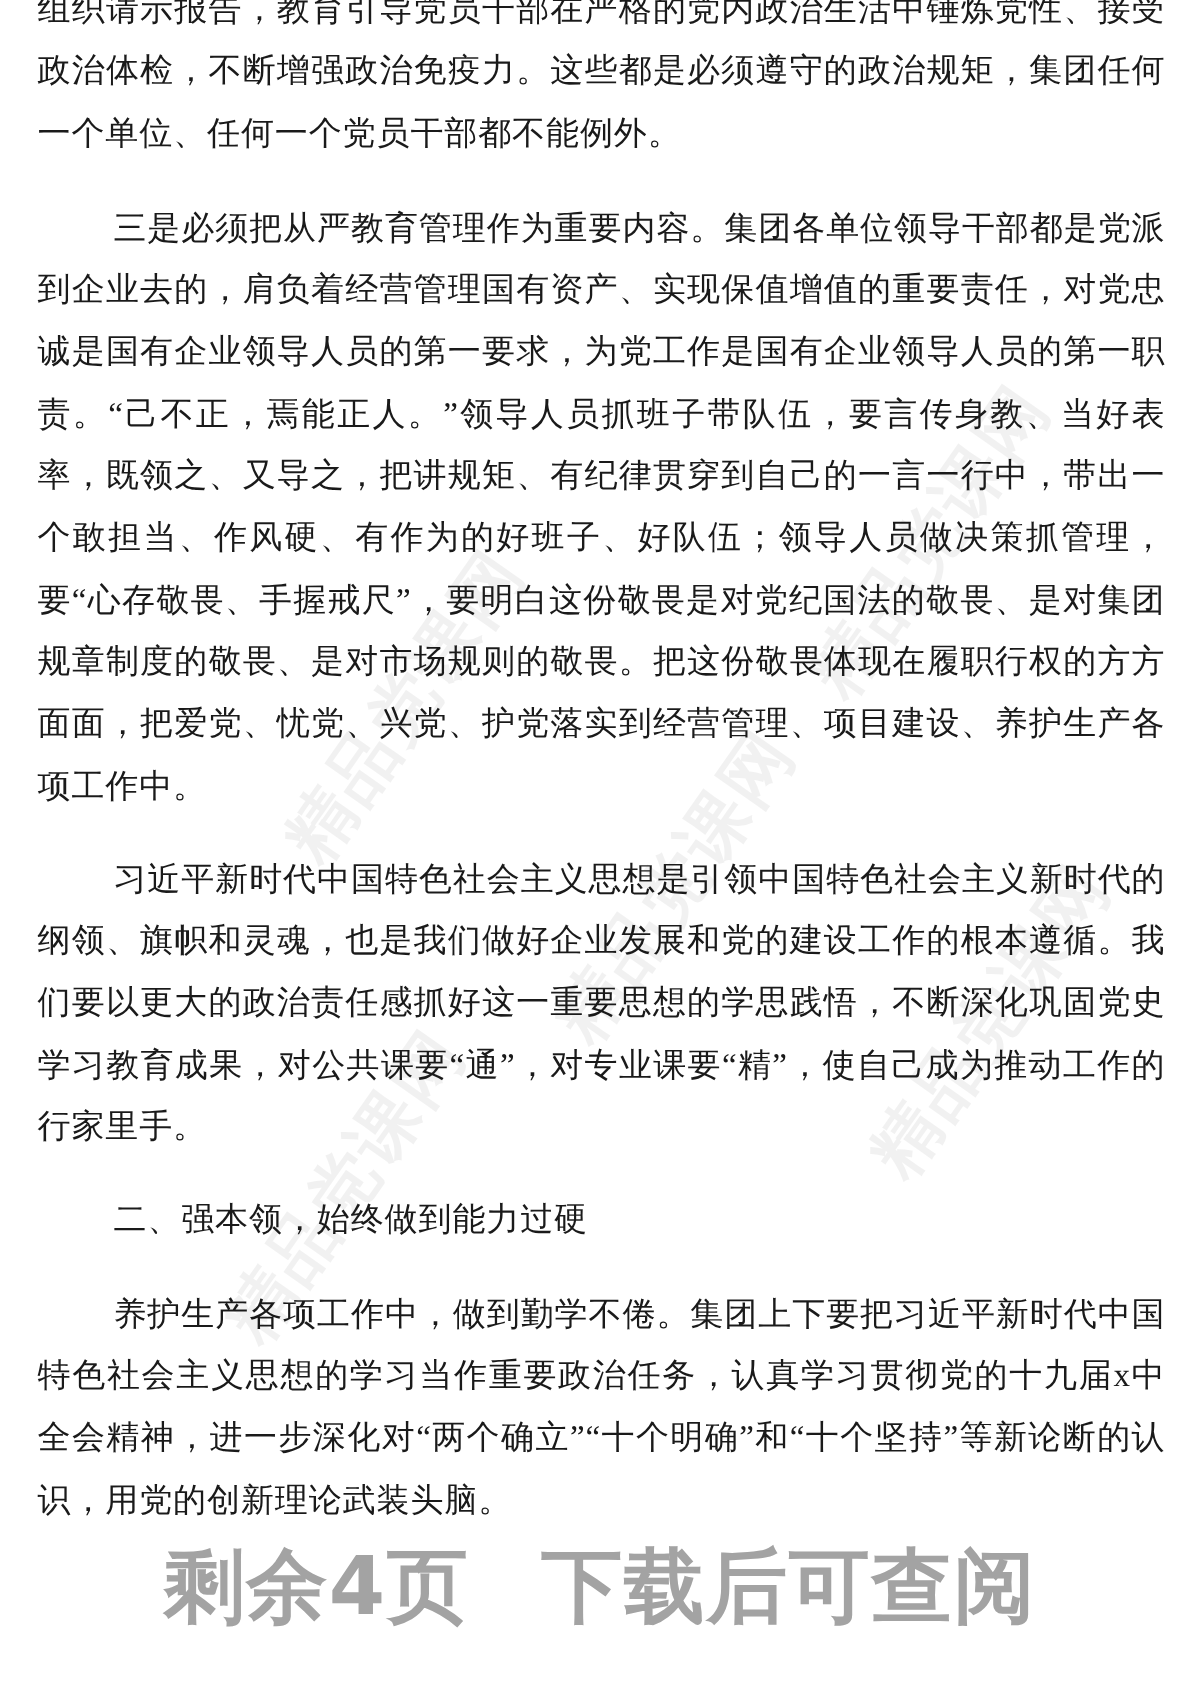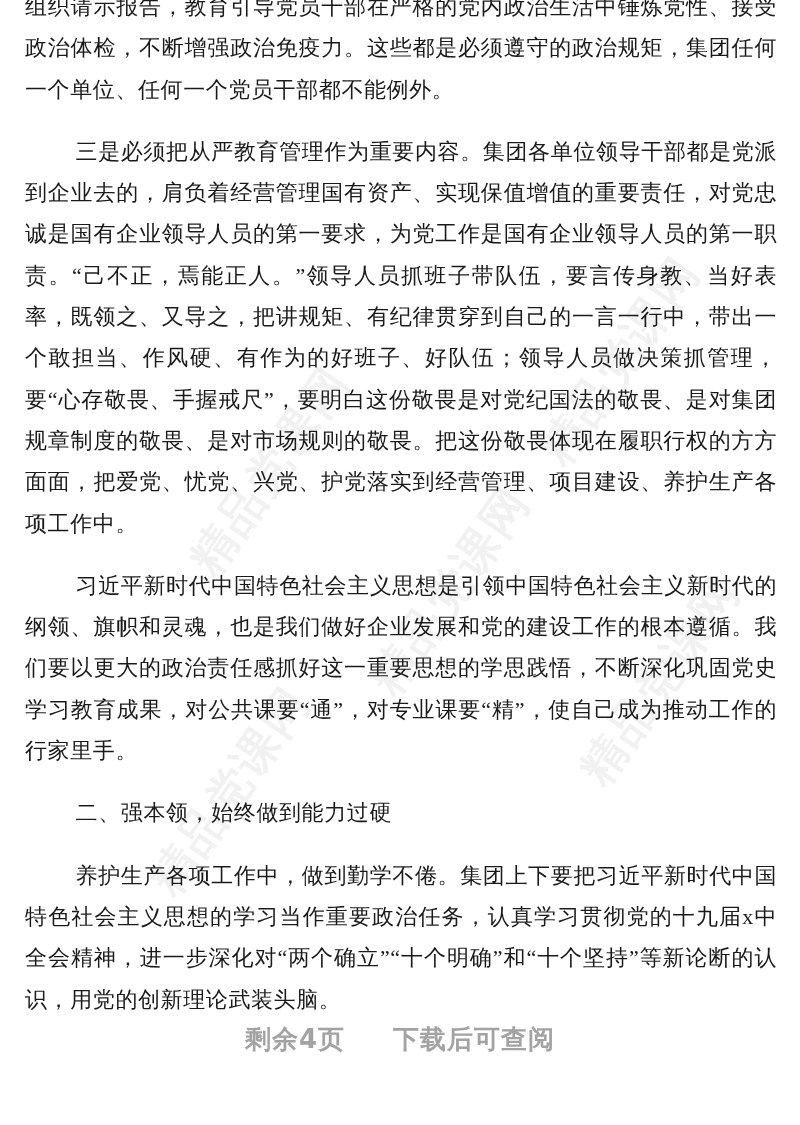--- a/index.html
+++ b/index.html
@@ -49,21 +49,21 @@
     letter-spacing: 2px;
   }
   .more-banner {
     position: absolute;
     left: 0;
     top: 1022px;
     width: 800px;
     text-align: center;
     font-family: "DejaVu Sans", "Liberation Sans", sans-serif;
     font-weight: bold;
-    font-size: 26px;
+    font-size: 54px;
     color: #a3a3a3;
     letter-spacing: 1px;
   }
   .more-banner .gap {
     display: inline-block;
     width: 48px;
   }
 </style>
 </head>
 <body>

